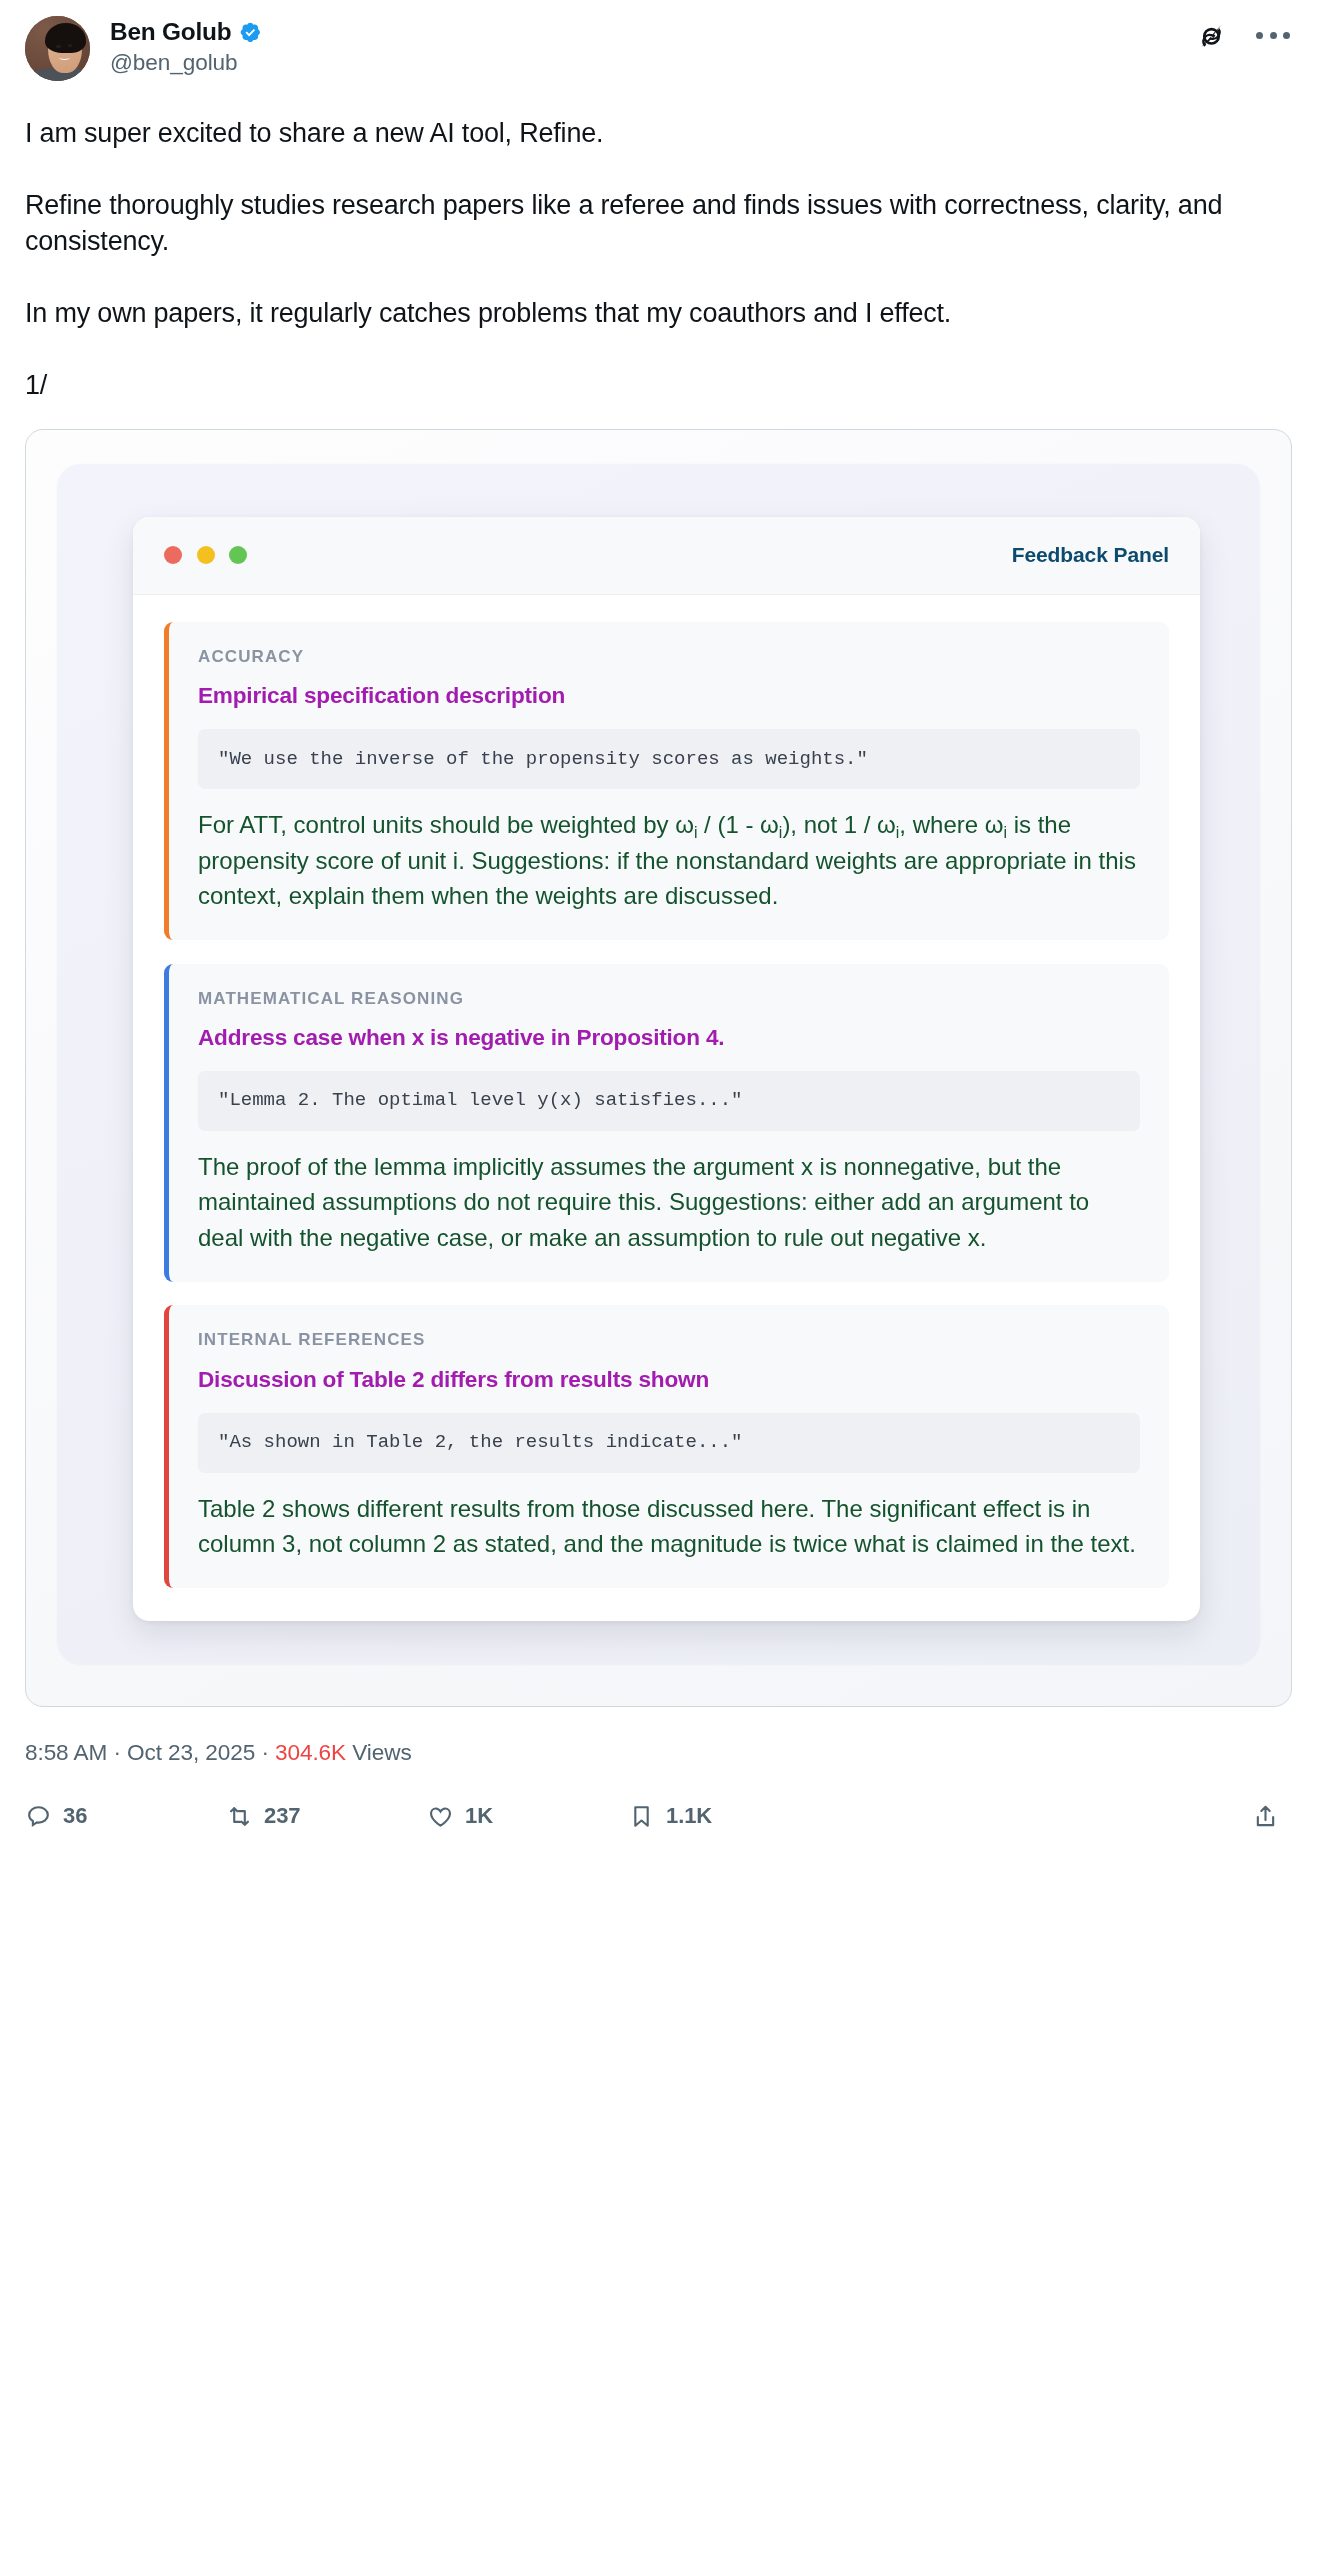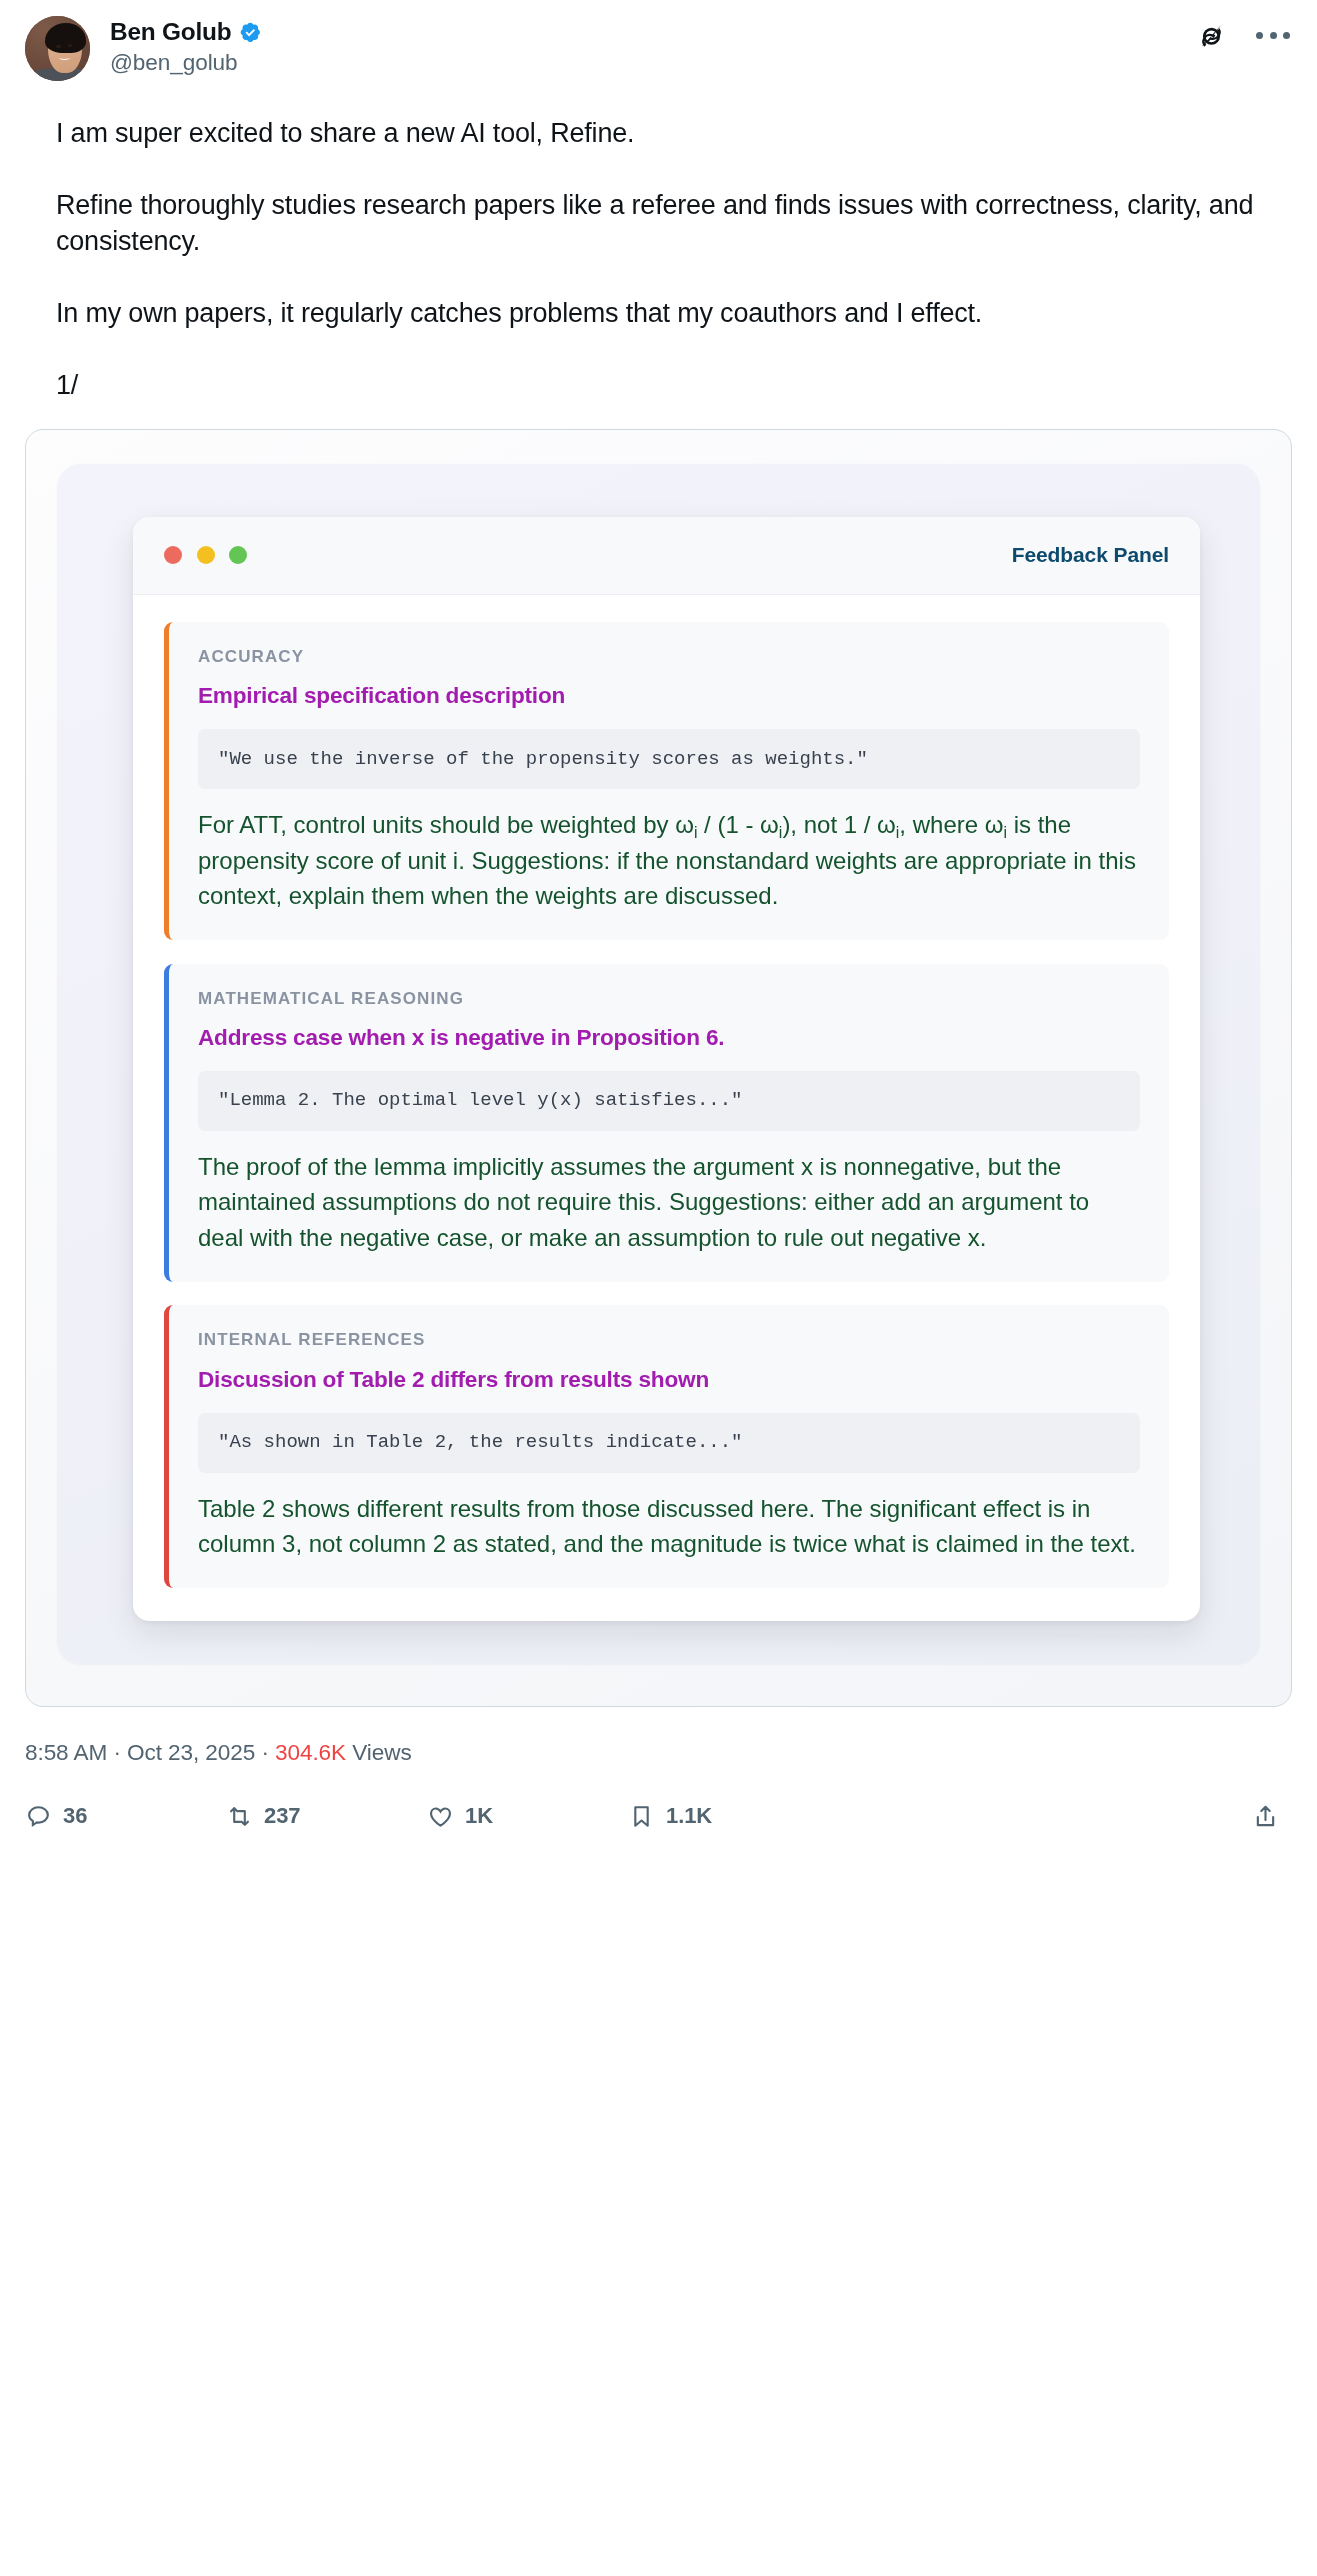--- a/index.html
+++ b/index.html
@@ -96,21 +96,20 @@
   .more-dots { display:flex; gap:6.3px; align-items:center; cursor:pointer; padding:7.2px 1.8px;}
   .more-dots i { width:7.2px; height:7.2px; border-radius:50%; background:#536471; display:block;}
 
   
   .tweet-text {
     font-size: 27px;
     line-height: 1.33;
     color: #0f1419;
     letter-spacing: -0.2px;
     padding-bottom: 12.7px;
-    margin-left: 31px;
   }
   .tweet-text p { margin: 0; min-height: 0.9px; }
   .tweet-text p.spacer { height: 36px; }
 
   
   .media-card {
     margin-top: 12.7px;
     border: 0.9px solid #cfd9de;
     border-radius: 18px;
     overflow: hidden;
@@ -283,21 +282,21 @@
 
         <div class="fb-item" style="border-left-color: rgb(239, 125, 41);">
           <div class="fb-cat">ACCURACY</div>
           <div class="fb-title">Empirical specification description</div>
           <div class="fb-quote">"We use the inverse of the propensity scores as weights."</div>
           <div class="fb-body">For ATT, control units should be weighted by ω<sub>i</sub> / (1 - ω<sub>i</sub>), not 1 / ω<sub>i</sub>, where ω<sub>i</sub> is the propensity score of unit i. Suggestions: if the nonstandard weights are appropriate in this context, explain them when the weights are discussed.</div>
         </div>
 
         <div class="fb-item" style="border-left-color: rgb(59, 124, 224);">
           <div class="fb-cat">MATHEMATICAL REASONING</div>
-          <div class="fb-title">Address case when x is negative in Proposition 6.</div>
+          <div class="fb-title">Address case when x is negative in Proposition 4.</div>
           <div class="fb-quote">"Lemma 2. The optimal level y(x) satisfies..."</div>
           <div class="fb-body">The proof of the lemma implicitly assumes the argument x is nonnegative, but the maintained assumptions do not require this. Suggestions: either add an argument to deal with the negative case, or make an assumption to rule out negative x.</div>
         </div>
 
         <div class="fb-item" style="border-left-color: rgb(224, 69, 62);">
           <div class="fb-cat">INTERNAL REFERENCES</div>
           <div class="fb-title">Discussion of Table 2 differs from results shown</div>
           <div class="fb-quote">"As shown in Table 2, the results indicate..."</div>
           <div class="fb-body">Table 2 shows different results from those discussed here. The significant effect is in column 3, not column 2 as stated, and the magnitude is twice what is claimed in the text.</div>
         </div>

